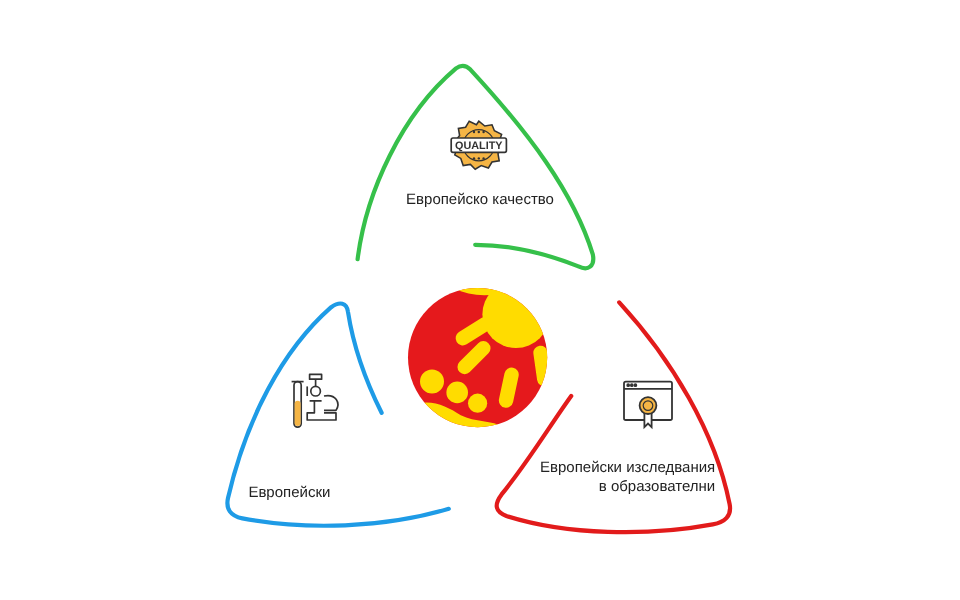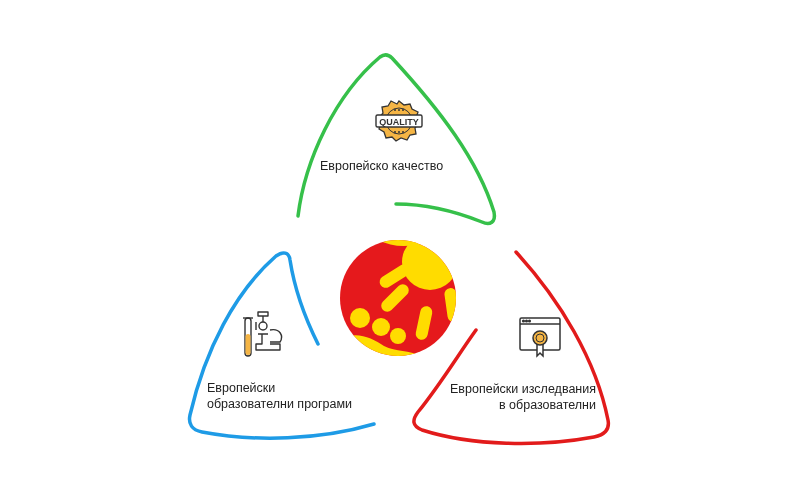--- a/index.html
+++ b/index.html
@@ -1,21 +1,21 @@
 <!DOCTYPE html>
 <html><head>
   <meta charset="utf-8">
   <style>
     html, body { margin: 0; padding: 0; background: #ffffff; }
     body { width: 800px; height: 500px; position: relative; overflow: hidden;
            font-family: "Liberation Sans", sans-serif; }
     .canvas { position: absolute; left: 0; top: 0; width: 800px; height: 500px; }
     .label { position: absolute; font-size: 12.5px; line-height: 16px; color: #222222; white-space: nowrap; }
     .label span { display: block; }
-    .label.center { }
+    .label.center { text-align: center; }
     .label.left { text-align: left; }
     .label.right { text-align: right; }
   </style>
 </head>
 <body>
 
 <svg class="canvas" viewBox="0 0 800 500" xmlns="http://www.w3.org/2000/svg">
 
   <path d="M298,216 C305,160 335,95 380,57 C384,54 388,54 392,58 C440,110 478,160 494,212 C496,222 490,226 482,222 C452,210 425,204 396,204" fill="none" stroke="#36c04a" stroke-width="3.5" stroke-linecap="round"></path>
 
@@ -83,21 +83,20 @@
     <path d="M537,344 L537,356 L540,353 L543,356 L543,344" fill="#ffffff"></path>
     <circle cx="540" cy="338" r="7" fill="#f5b545"></circle>
     <circle cx="540" cy="338" r="4" fill="none" stroke-width="1"></circle>
   </g>
 </svg>
 
 <div class="label center" style="left:320px; top:158px; width:160px;">
   <span>Европейско качество</span>
 </div>
 
-<div class="label left" style="left:207px; top:380px; width:170px;">
+<div class="label left" style="left:207px; top:402px; width:170px;">
   <span>Европейски</span>
-  <span>образователни програми</span>
 </div>
 
 <div class="label right" style="left:436px; top:381px; width:160px;">
   <span>Европейски изследвания</span>
   <span>в образователни</span>
 </div>
 
 </body></html>

